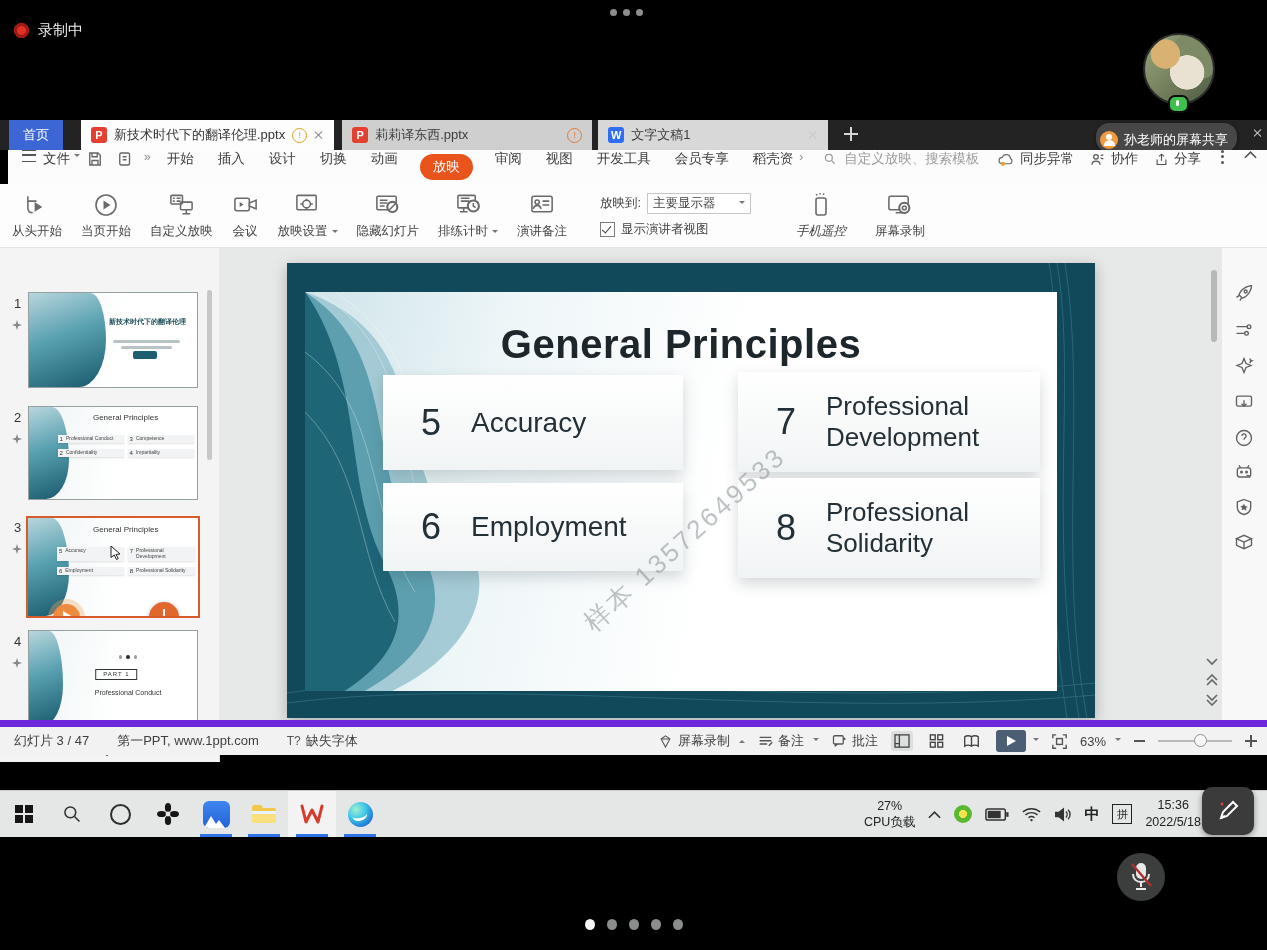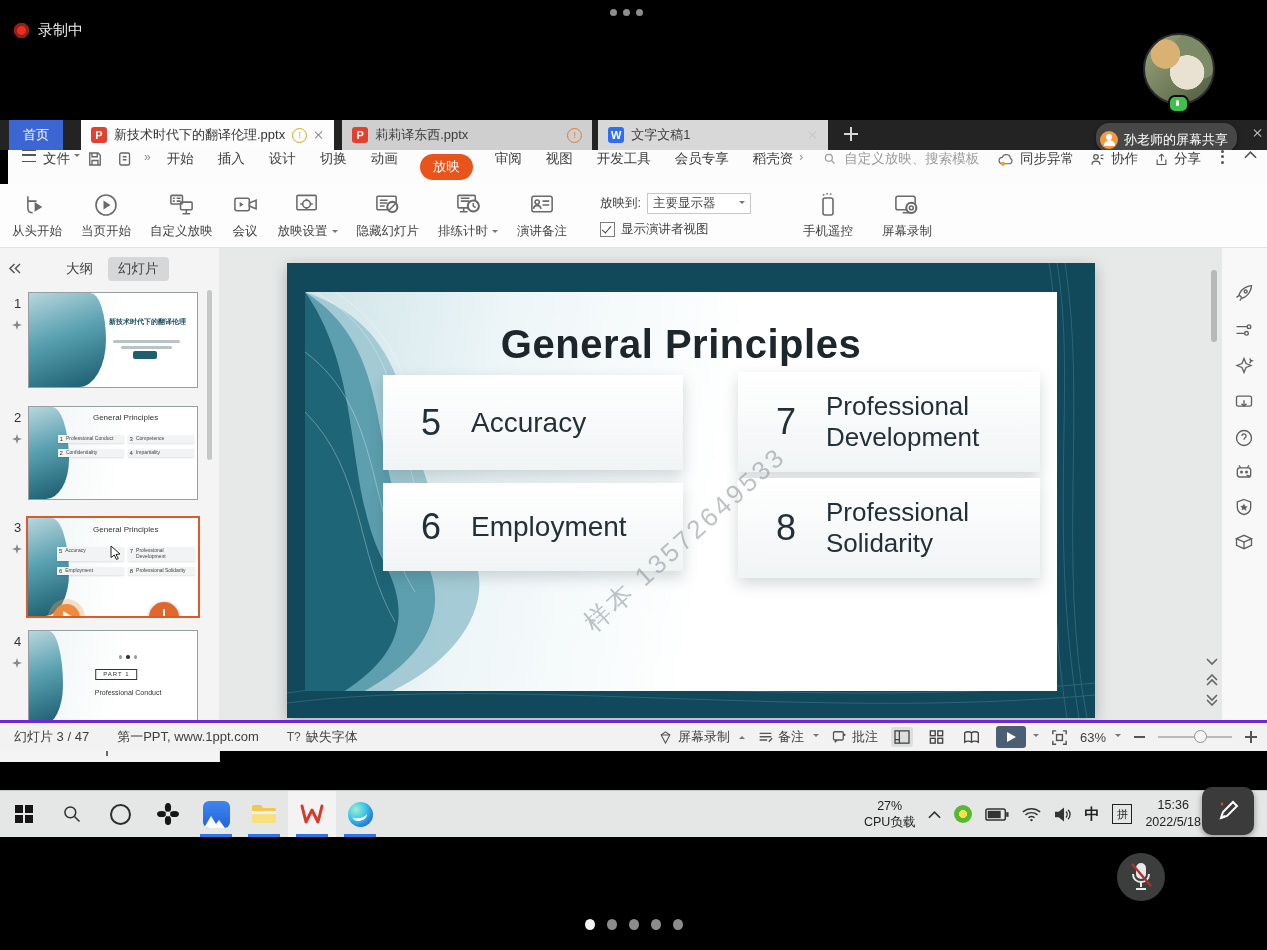--- a/index.html
+++ b/index.html
@@ -143,21 +143,21 @@
          color:rgba(125,135,140,.5);font-size:26px;letter-spacing:3px;text-align:center;white-space:nowrap;}
   .sarrows{left:1206px;}
 
   
   .notesbar{left:219px;top:735px;width:1048px;height:27px;background:#eff0ef;border-top:1px solid #dcdddc;
             display:flex;align-items:center;gap:8px;padding-left:9px;box-sizing:border-box;font-size:13px;color:#5a5a5a;}
   .hdots{position:absolute;right:14px;top:12px;display:flex;gap:3.5px;}
   .hdots i{width:3.2px;height:3.2px;border-radius:50%;background:#555;}
 
   
-  .statusbar{left:0;top:720px;width:1267px;height:28px;background:#f1f2f1;border-top:3px solid #6d28d9;font-size:13px;color:#3f3f3f;}
+  .statusbar{left:0;top:720px;width:1267px;height:28px;background:#f1f2f1;border-top:7px solid #6d28d9;font-size:13px;color:#3f3f3f;}
   .status-left{position:absolute;left:14px;top:0;height:100%;display:flex;align-items:center;gap:28px;}
   .status-right{position:absolute;right:10px;top:0;height:100%;display:flex;align-items:center;gap:13px;}
   .s-item{display:flex;align-items:center;gap:5px;white-space:nowrap;}
   .viewico{width:22px;height:20px;display:flex;align-items:center;justify-content:center;border-radius:3px;}
   .viewico.on{background:#dddfde;}
   .playbtn{width:30px;height:22px;background:#4c5e73;border-radius:3px;position:relative;}
   .playbtn::after{content:"";position:absolute;left:11px;top:5.5px;border-style:solid;border-width:5.5px 0 5.5px 9px;border-color:transparent transparent transparent #fff;}
   .minus{width:11px;height:2px;background:#555;}
   .ztrack{width:74px;height:2px;background:#b9bbba;position:relative;}
   .zknob{position:absolute;left:36px;top:-6px;width:13px;height:13px;border-radius:50%;background:#f6f7f6;border:1.4px solid #8f9191;box-sizing:border-box;}
@@ -385,21 +385,21 @@
         <span class="selbox">
           <span>主要显示器</span>
           <span class="caret" style="margin-top:0;"></span>
         </span>
       </div>
       <div class="sg-row">
         <span class="checkbox"></span>
         <span>显示演讲者视图</span>
       </div>
     </div>
-    <div class="rbtn" style="margin-left:33px;">
+    <div class="rbtn" style="margin-left:26px;font-style:italic;">
       <svg width="24" height="26" viewBox="0 0 24 26" fill="none" stroke="#6a6a6a" stroke-width="1.6">
           <rect x="7" y="6" width="10" height="17" rx="2"></rect>
           <path d="M12 20h.01" stroke-width="2.4"></path>
           <path d="M7 3c3-1.6 7-1.6 10 0" stroke-dasharray="1.5 2"></path>
         </svg>
       <span class="rlab">手机遥控</span>
     </div>
     <div class="rbtn" style="margin-left:10px;">
       <svg width="27" height="26" viewBox="0 0 28 26" fill="none" stroke="#6a6a6a" stroke-width="1.6">
           <rect x="3" y="4" width="20" height="14" rx="2"></rect>
@@ -407,29 +407,20 @@
           <circle cx="19" cy="16" r="5"></circle>
           <circle cx="19" cy="16" r="2"></circle>
           <path d="M10 21h8"></path>
         </svg>
       <span class="rlab">屏幕录制</span>
     </div>
   </div>
 
   
   <div class="abs panel">
-    <div class="panel-head">
-      <span class="p-collapse">
-        <svg width="13" height="11" viewBox="0 0 14 12" fill="none" stroke="#555" stroke-width="1.6">
-            <path d="M7 1L2 6l5 5M13 1L8 6l5 5"></path>
-          </svg>
-      </span>
-      <span class="ptab outline">大纲</span>
-      <span class="ptab slides">幻灯片</span>
-    </div>
 
     <div class="titem" style="left:0;top:44px;width:219px;height:100px;">
       <span class="t-num">1</span>
       <span class="t-star">
         <svg width="10" height="10" viewBox="0 0 10 10" fill="#888">
             <path d="M5 0l1.2 3.8L10 5 6.2 6.2 5 10 3.8 6.2 0 5l3.8-1.2z"></path>
           </svg>
       </span>
       <div class="thumb">
           <div class="mini mini1">

